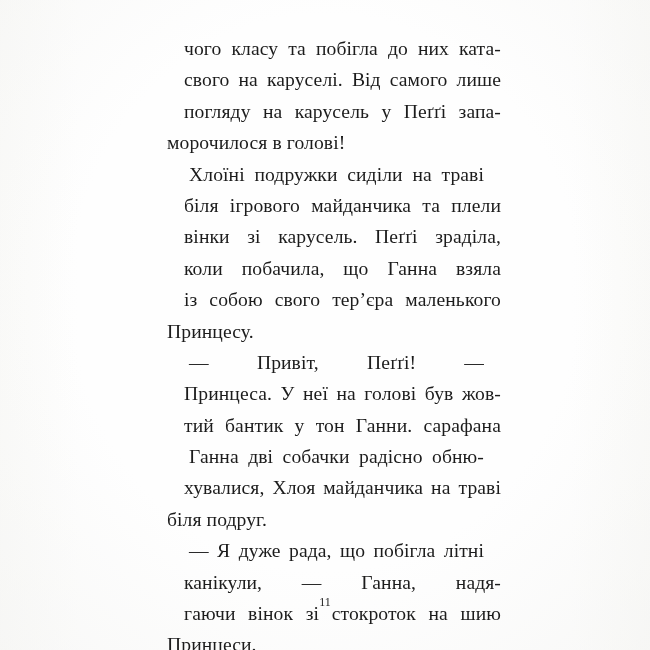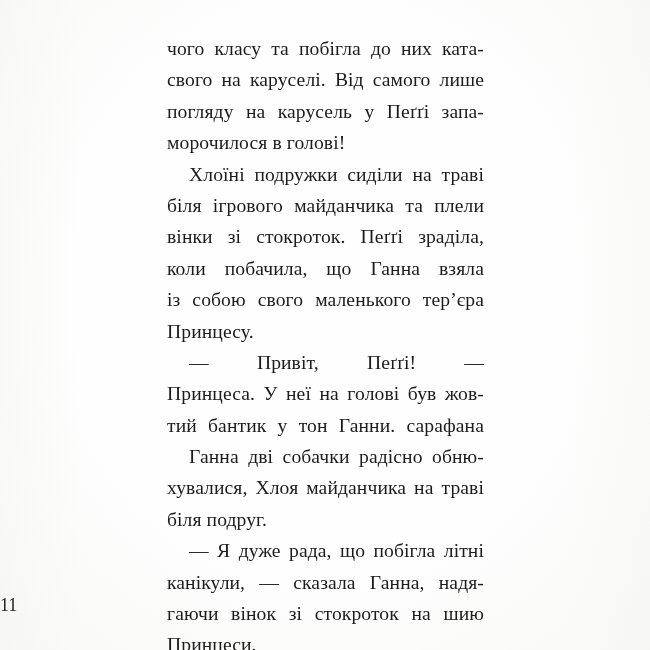--- a/index.html
+++ b/index.html
@@ -53,20 +53,21 @@
     display: block;
     height: 31.4px;
     white-space: nowrap;
   }
 
   
   .line.just {
     display: flex;
     justify-content: space-between;
     width: 317px;
+    margin-left: 17px;
   }
   .line.just > span {
     white-space: pre;
   }
 
   
   .line.indent {
     padding-left: 22px;
     justify-content: space-between;
   }
@@ -74,21 +75,22 @@
     width: 295px;
     margin-left: 22px;
     padding-left: 0;
   }
 
   #page-number {
     position: absolute;
     left: 0;
     right: 0;
     top: 595px;
-    font-size: 18px;
+    text-align: center;
+    font-size: 12px;
     color: #232323;
     font-family: "Liberation Serif", "DejaVu Serif", serif;
   }
 </style>
 </head>
 <body>
 
 <div id="page">
 
   <div id="paper-texture"></div>
@@ -133,37 +135,37 @@
         <span class="line just">
           <span>біля</span>
           <span>ігрового</span>
           <span>майданчика</span>
           <span>та</span>
           <span>плели</span>
         </span>
         <span class="line just">
           <span>вінки</span>
           <span>зі</span>
-          <span>стокроток.</span>
+          <span>карусель.</span>
           <span>Пеґґі</span>
           <span>зраділа,</span>
         </span>
         <span class="line just">
           <span>коли</span>
           <span>побачила,</span>
           <span>що</span>
           <span>Ганна</span>
           <span>взяла</span>
         </span>
         <span class="line just">
           <span>із</span>
           <span>собою</span>
           <span>свого</span>
+          <span>тер’єра</span>
           <span>маленького</span>
-          <span>тер’єра</span>
         </span>
         <span class="line">Принцесу.</span>
       </p>
       <p class="para">
         <span class="line just indent">
           <span>—</span>
           <span>Привіт,</span>
           <span>Пеґґі!</span>
           <span>—</span>
         </span>
@@ -208,21 +210,20 @@
           <span>Я</span>
           <span>дуже</span>
           <span>рада,</span>
           <span>що</span>
           <span>побігла</span>
           <span>літні</span>
         </span>
         <span class="line just">
           <span>канікули,</span>
           <span>—</span>
-          <span>сказала</span>
           <span>Ганна,</span>
           <span>надя-</span>
         </span>
         <span class="line just">
           <span>гаючи</span>
           <span>вінок</span>
           <span>зі</span>
           <span>стокроток</span>
           <span>на</span>
           <span>шию</span>

